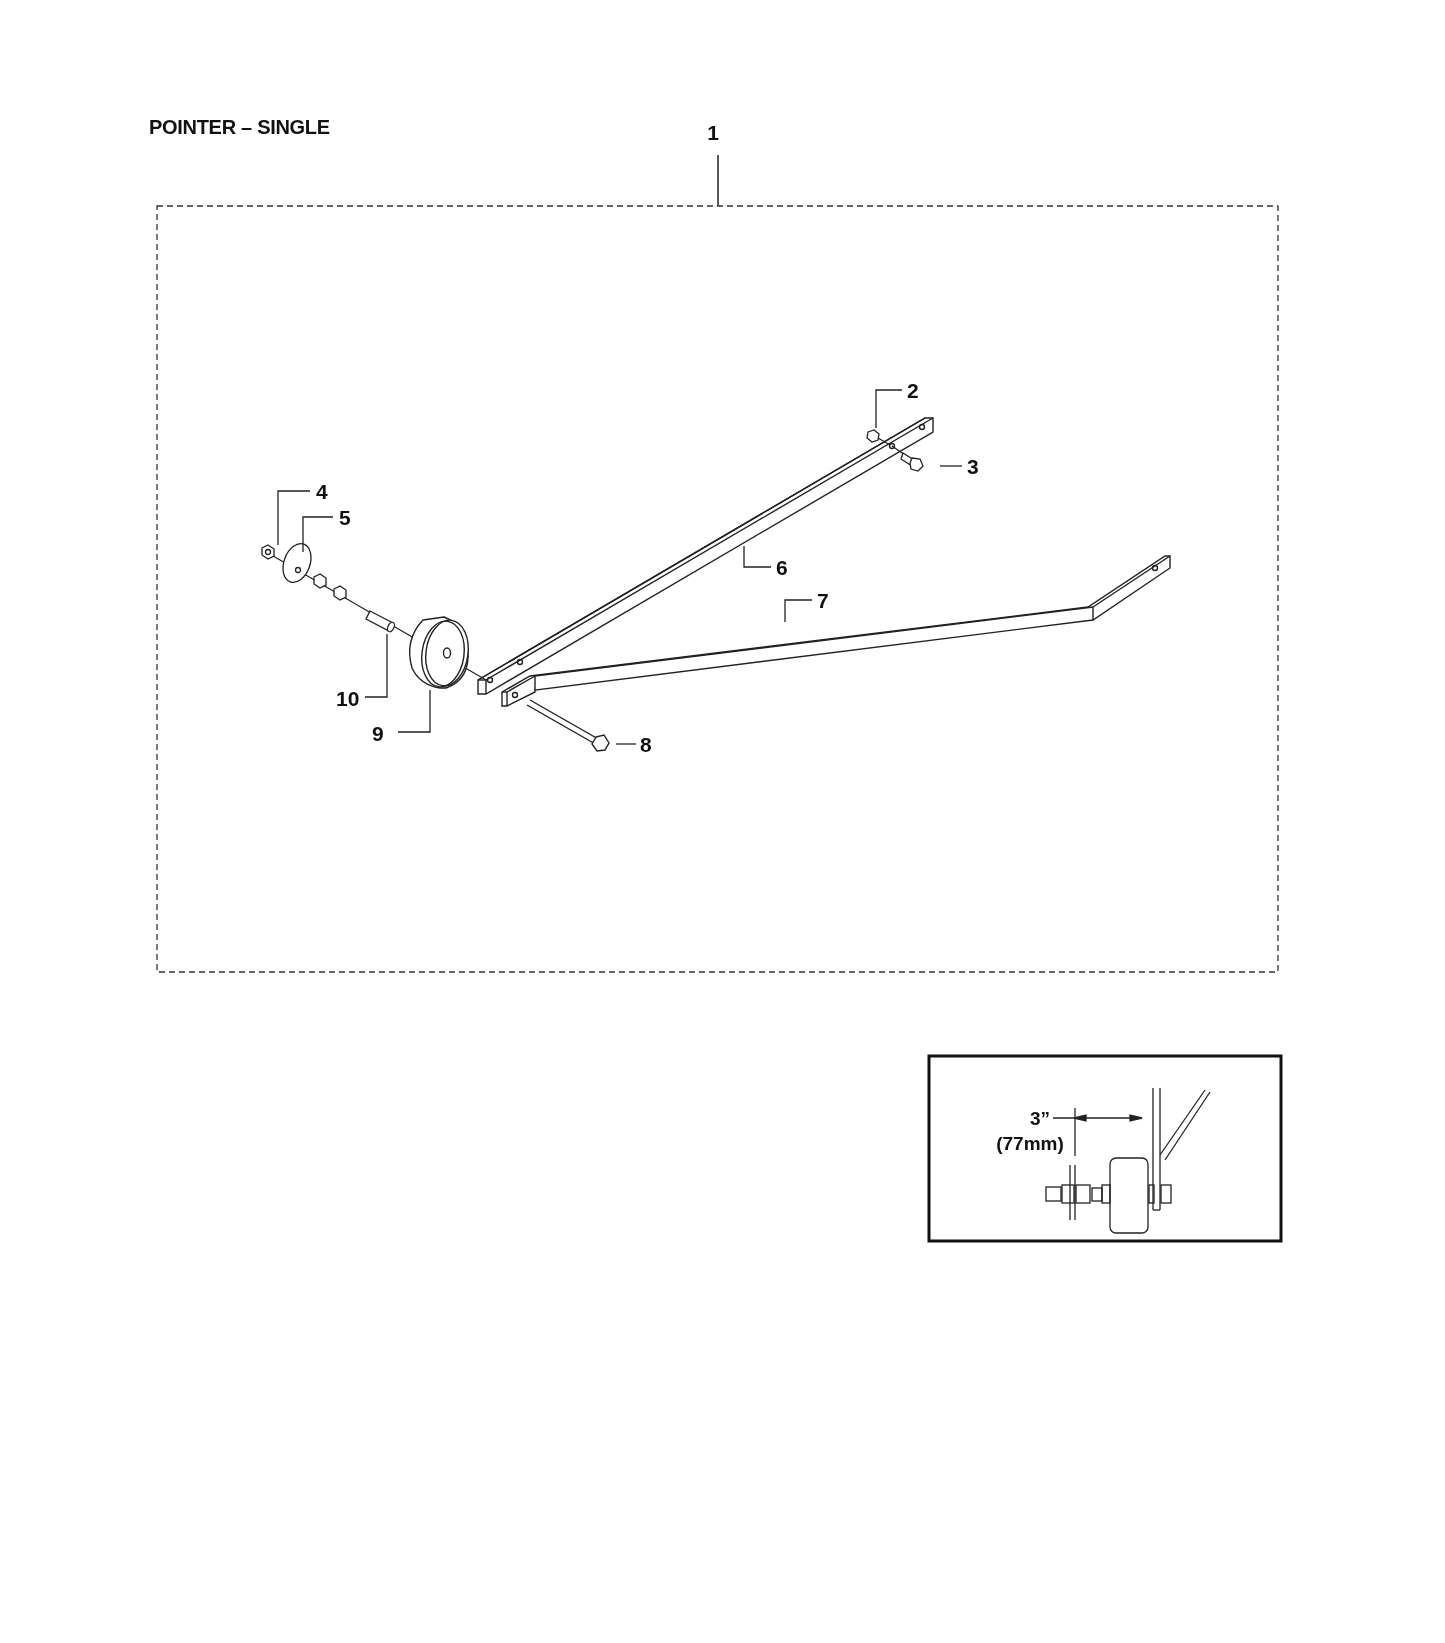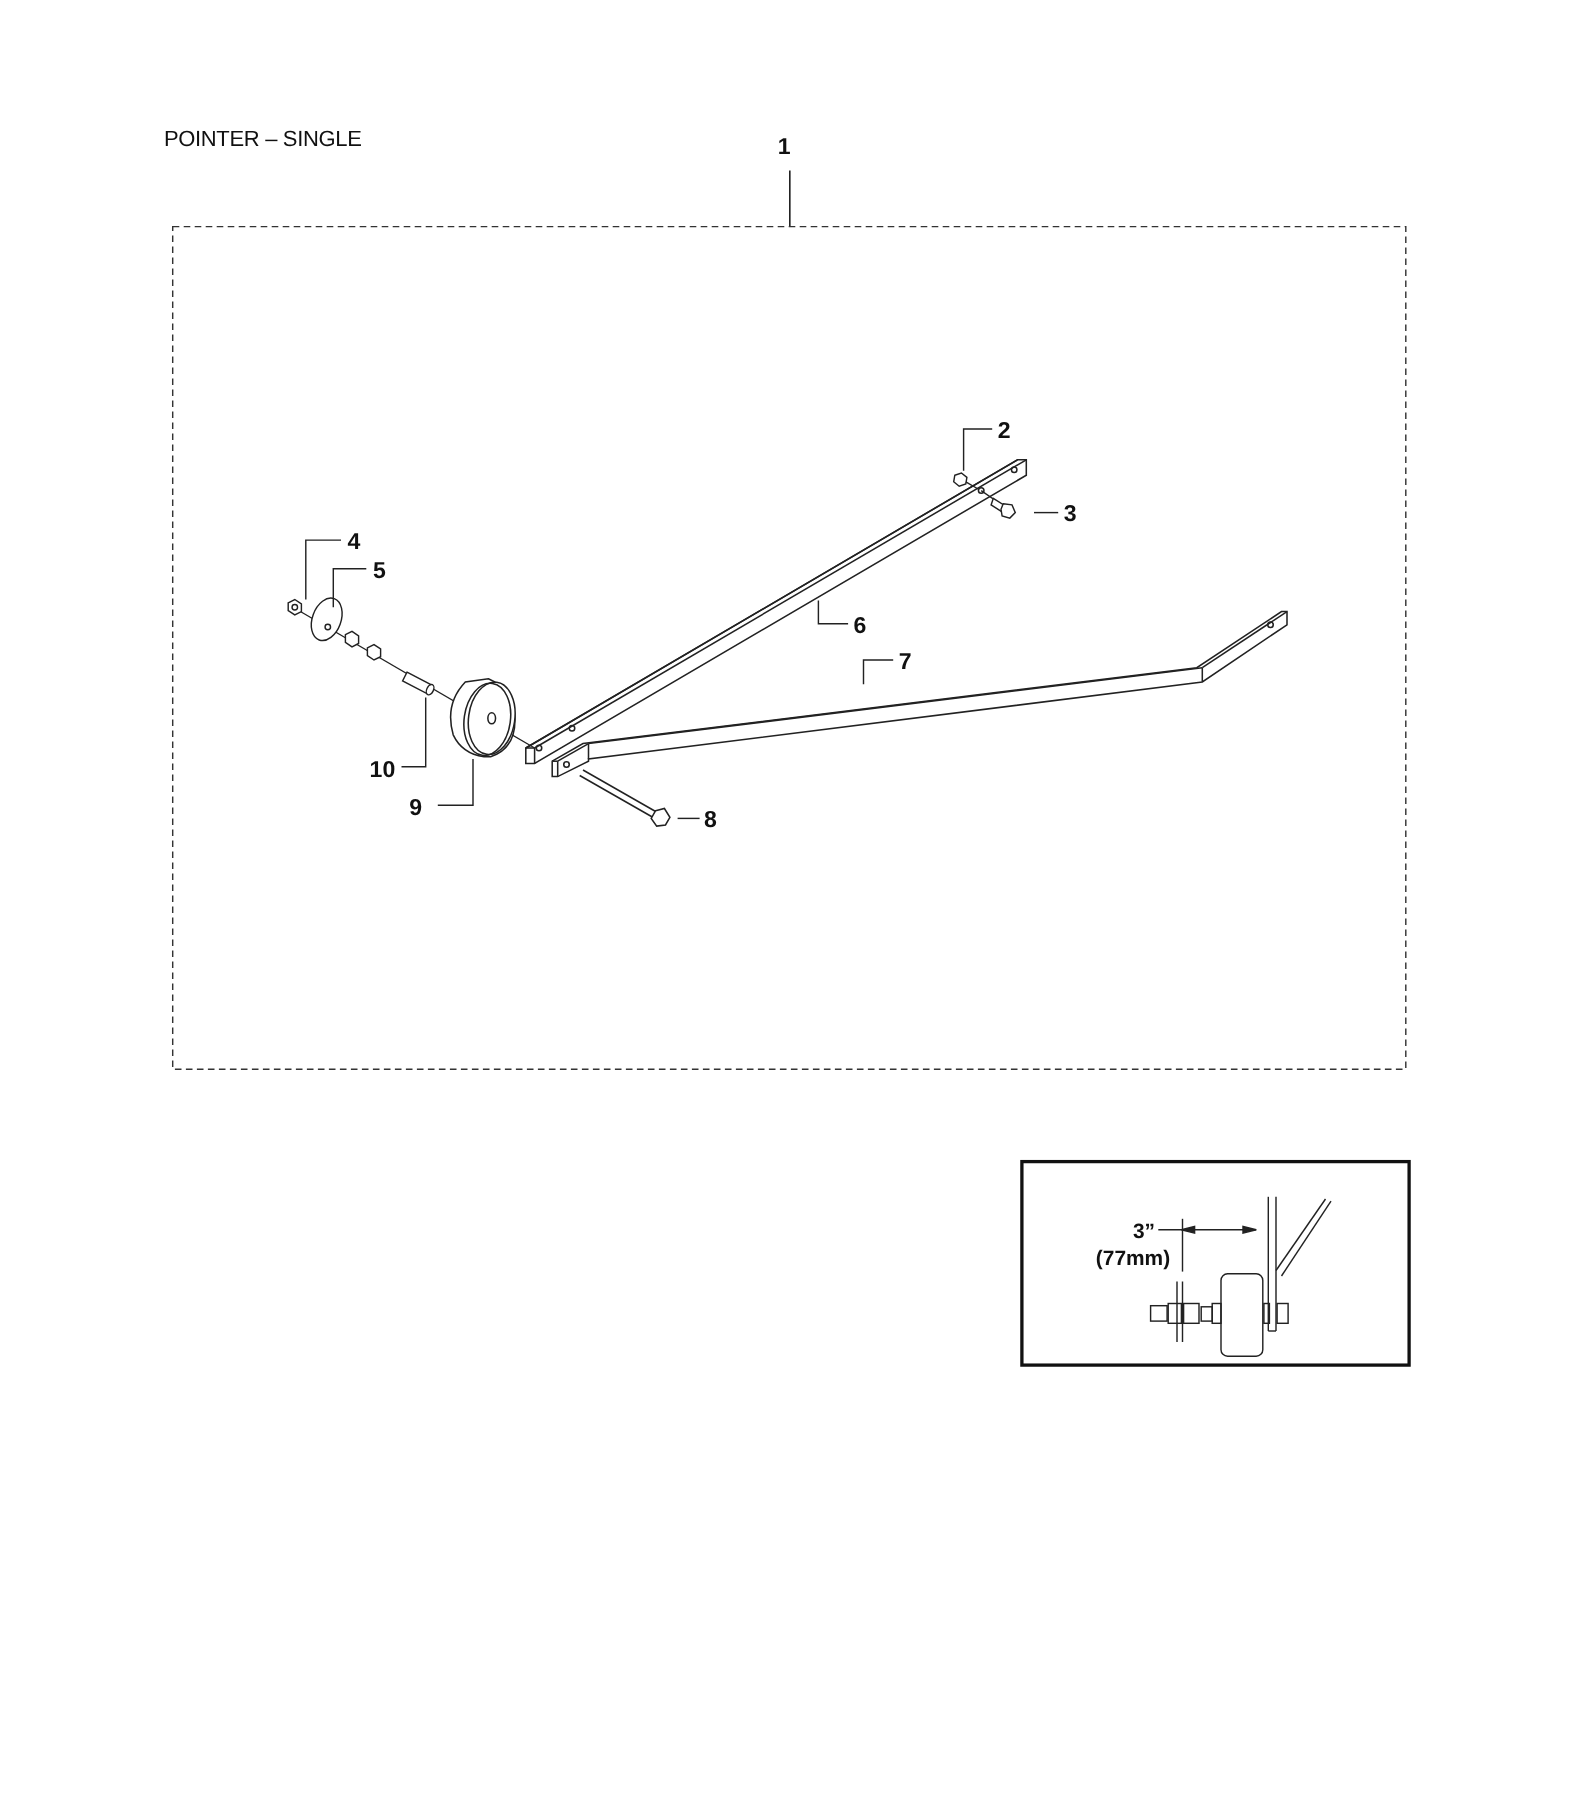--- a/index.html
+++ b/index.html
@@ -1,18 +1,18 @@
 <!DOCTYPE html>
 <html><head>
 <meta charset="utf-8">
 <style>
   html, body { margin:0; padding:0; background:#ffffff; }
   body { width:1445px; height:1643px; position:relative; overflow:hidden;
          font-family:"Liberation Sans", sans-serif; color:#111; }
-  .title { position:absolute; left:149px; top:116px; font-size:20px; font-weight:normal; letter-spacing:-0.3px; }
+  .title { position:absolute; left:149px; top:116px; font-size:20px; font-weight:bold; letter-spacing:-0.3px; }
   svg.main { position:absolute; left:0; top:0; }
   .callout { font-family:"Liberation Sans", sans-serif; font-weight:bold; font-size:21px; fill:#111; }
   .inset-text { font-family:"Liberation Sans", sans-serif; font-weight:bold; font-size:19px; fill:#111; }
 </style>
 </head>
 <body>
 
 <div class="title">POINTER – SINGLE</div>
 
 <svg class="main" width="1445" height="1643" viewBox="0 0 1445 1643" xmlns="http://www.w3.org/2000/svg">

